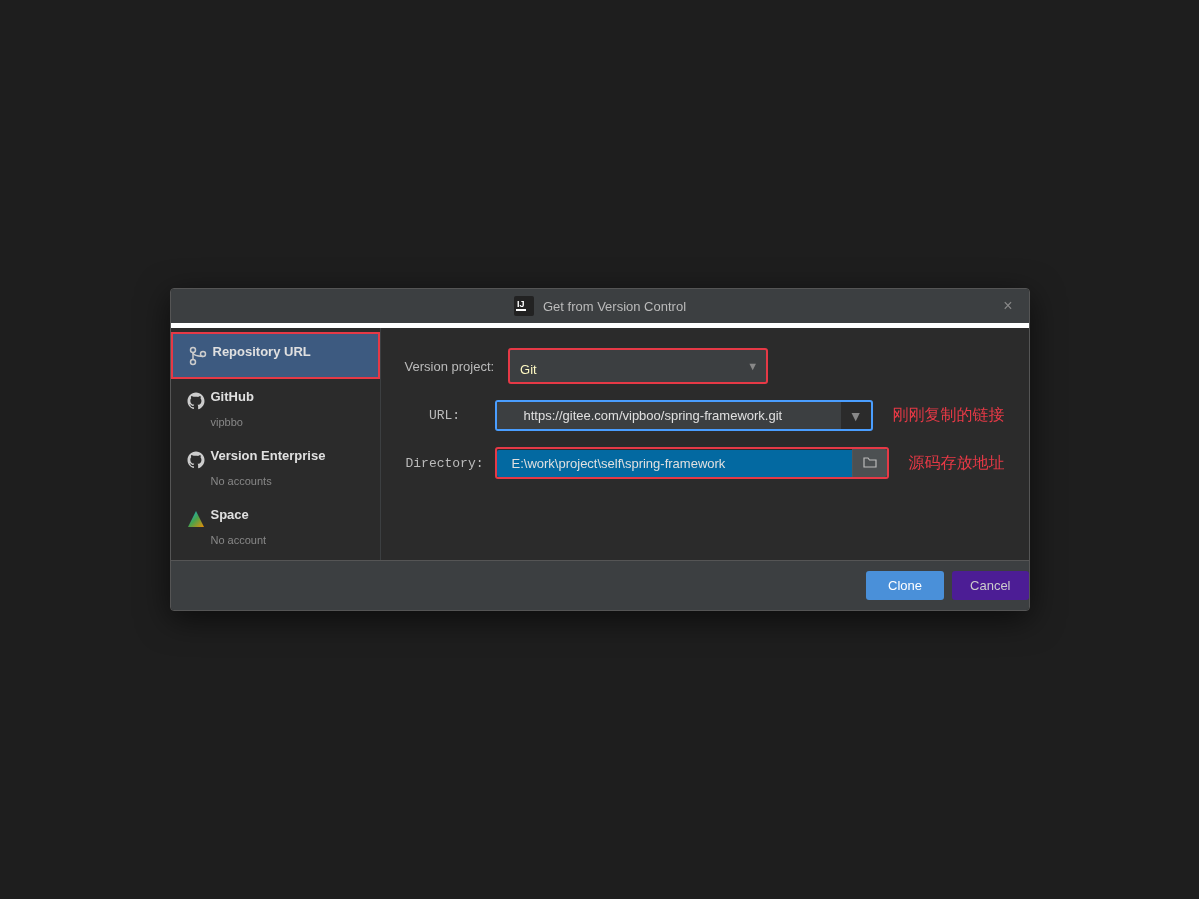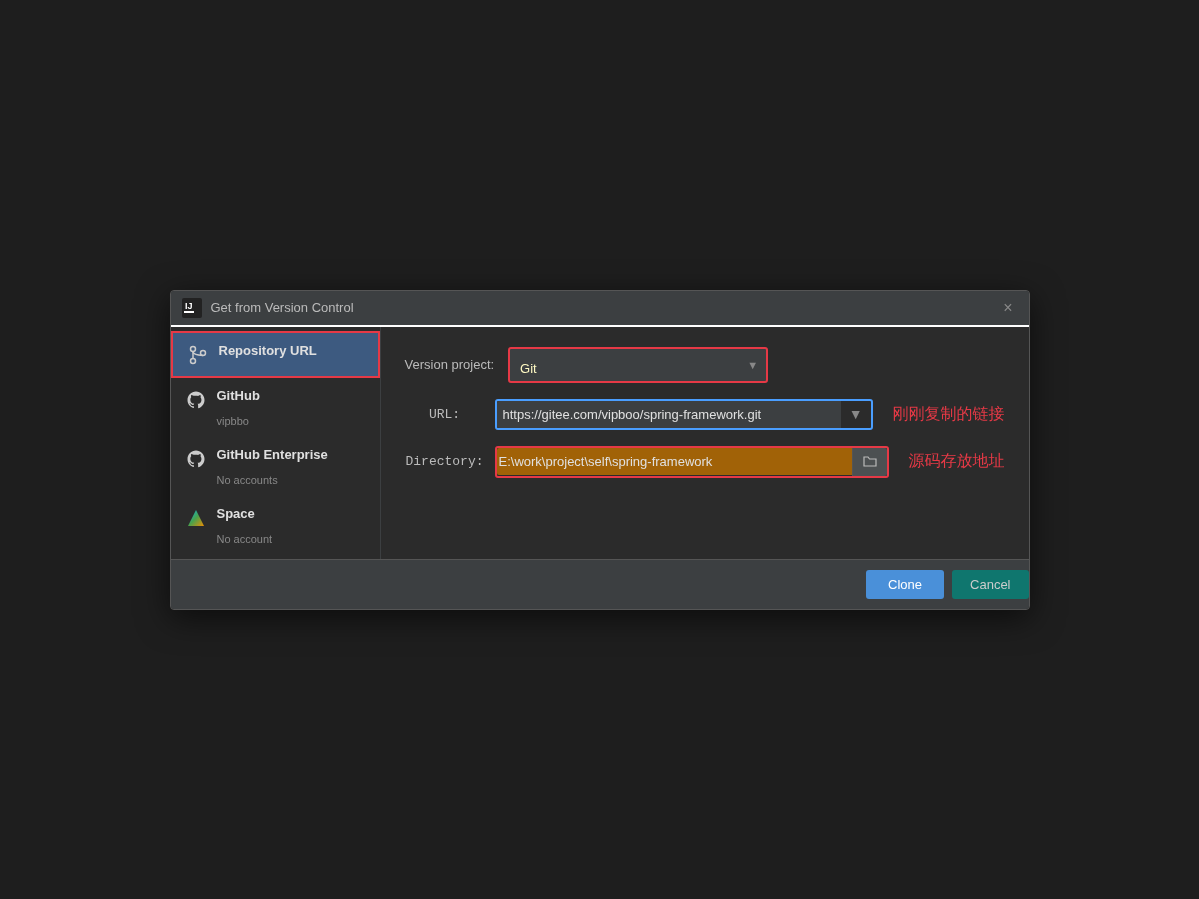--- a/index.html
+++ b/index.html
@@ -20,22 +20,23 @@
       box-shadow: 0 8px 32px rgba(0,0,0,0.6);
       display: flex;
       flex-direction: column;
     }
     .title-bar {
       background: #3c3f41;
       display: flex;
       align-items: center;
       padding: 6px 10px;
       gap: 8px;
-      border-bottom: 2px solid #ffffff;
+      border-bottom: 5px solid #ffffff;
       position: relative;
+      justify-content: center;
     }
     .title-bar-icon {
       width: 22px;
       height: 22px;
       display: flex;
       align-items: center;
       justify-content: center;
     }
     .title-bar-text {
       color: #bbbbbb;
@@ -63,21 +64,21 @@
       background: #2b2b2b;
       border-right: 1px solid #3c3f41;
       padding: 4px 0;
       flex-shrink: 0;
     }
     .sidebar-item {
       padding: 10px 14px;
       cursor: pointer;
       display: flex;
       align-items: flex-start;
-      gap: 10px;
+      gap: 4px;
     }
     .sidebar-item.active {
       background: #3d5a80;
       border: 2px solid #e63946;
     }
     .sidebar-item-icon {
       width: 22px;
       height: 22px;
       flex-shrink: 0;
       display: flex;
@@ -160,31 +161,31 @@
     .version-label {
       color: #bbbbbb;
       font-size: 13px;
     }
     .url-input {
       width: 100%;
       background: #3c3f41;
       border: none;
       color: #e0e0e0;
       font-size: 13px;
-      padding: 6px 6px;
+      padding: 6px 27px;
       outline: none;
       border-radius: 2px;
     }
     .dir-input {
       width: 100%;
-      background: #a16207;
+      background: #0369a1;
       border: none;
       color: #e0e0e0;
       font-size: 13px;
-      padding: 6px 2px;
+      padding: 6px 15px;
       outline: none;
       border-radius: 2px;
     }
     .browse-btn {
       background: #4c5052;
       border: none;
       border-left: 1px solid #555;
       color: #bbb;
       padding: 6px 10px;
       cursor: pointer;
@@ -209,21 +210,21 @@
     .btn-clone {
       background: #4a90d9;
       color: #fff;
       border: none;
       padding: 7px 22px;
       font-size: 13px;
       border-radius: 3px;
       cursor: pointer;
     }
     .btn-cancel {
-      background: #0f766e;
+      background: #4c1d95;
       color: #ccc;
       border: none;
       padding: 7px 18px;
       font-size: 13px;
       border-radius: 3px;
       cursor: pointer;
     }
 
     
     .ij-logo {
@@ -292,21 +293,21 @@
         </div>
       </div>
 
       <div class="sidebar-item">
         <div class="sidebar-item-icon">
           <svg class="gh-icon" viewBox="0 0 20 20">
             <path d="M10 1.5C5.305 1.5 1.5 5.305 1.5 10c0 3.756 2.438 6.942 5.818 8.066.425.078.582-.184.582-.41v-1.436C5.276 16.747 4.778 15 4.778 15c-.387-.983-.946-1.245-.946-1.245-.774-.53.059-.52.059-.52.855.06 1.305.879 1.305.879.76 1.302 1.994.926 2.48.707.077-.55.297-.926.54-1.14-1.893-.215-3.883-.946-3.883-4.209 0-.929.332-1.69.877-2.284-.088-.215-.38-1.08.083-2.25 0 0 .714-.229 2.34.87A8.15 8.15 0 0 1 10 5.71c.724.003 1.452.098 2.132.285 1.624-1.099 2.338-.87 2.338-.87.464 1.17.172 2.035.084 2.25.545.594.876 1.355.876 2.284 0 3.27-1.992 3.992-3.89 4.202.307.265.58.786.58 1.585v2.348c0 .228.155.492.585.41C16.065 16.94 18.5 13.754 18.5 10c0-4.695-3.806-8.5-8.5-8.5z" fill="#ccc"></path>
           </svg>
         </div>
         <div class="sidebar-item-text">
-          <div class="sidebar-item-title">GitHub Enterprise</div>
+          <div class="sidebar-item-title">Version Enterprise</div>
           <div class="sidebar-item-subtitle">No accounts</div>
         </div>
       </div>
 
       <div class="sidebar-item">
         <div class="sidebar-item-icon">
 
           <svg class="space-icon" viewBox="0 0 20 20">
             <polygon points="10,2 18,18 2,18" fill="none"></polygon>
             <polygon points="10,2 18,18 2,18" fill="url(#spaceGrad)" opacity="0.9"></polygon>

